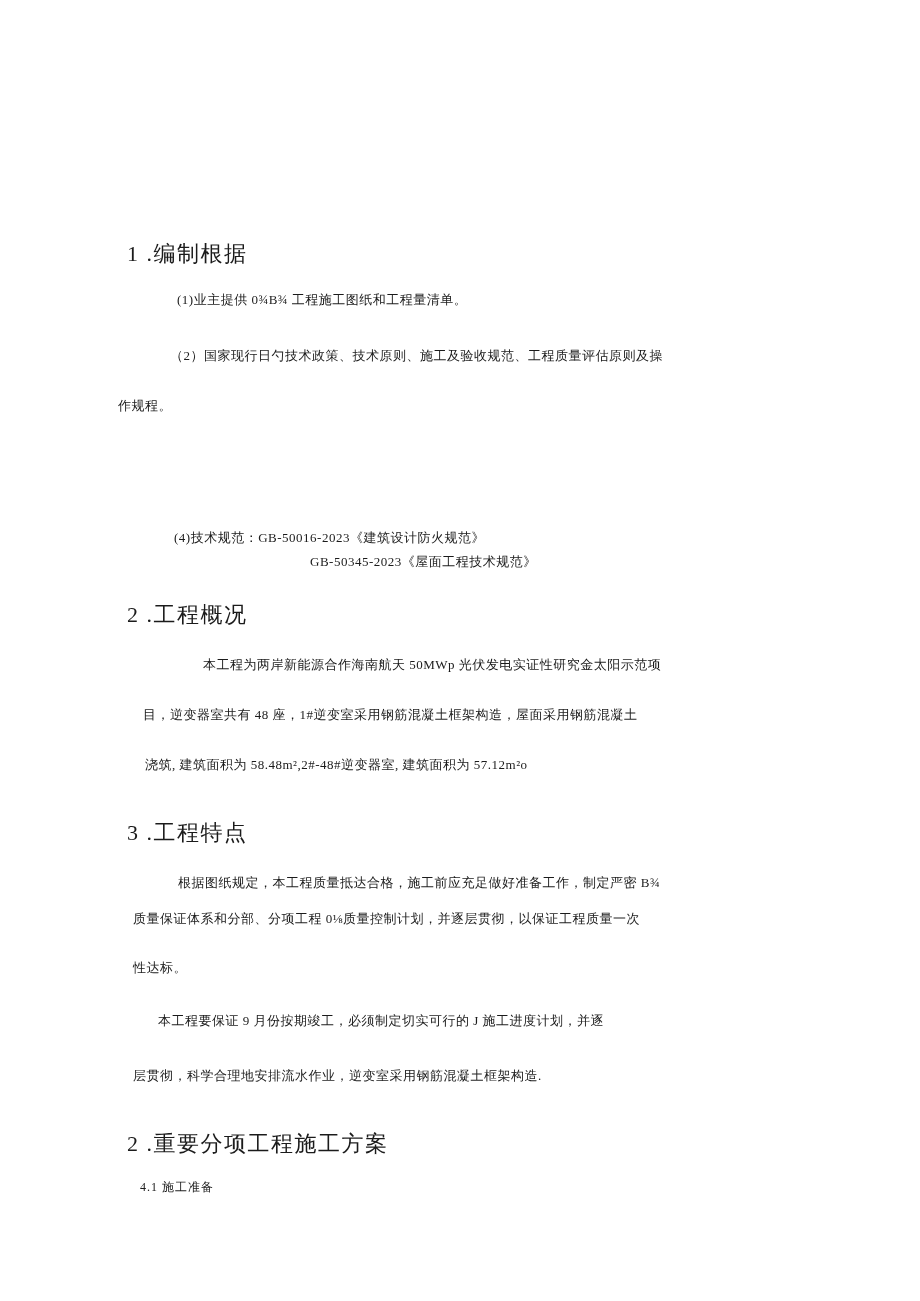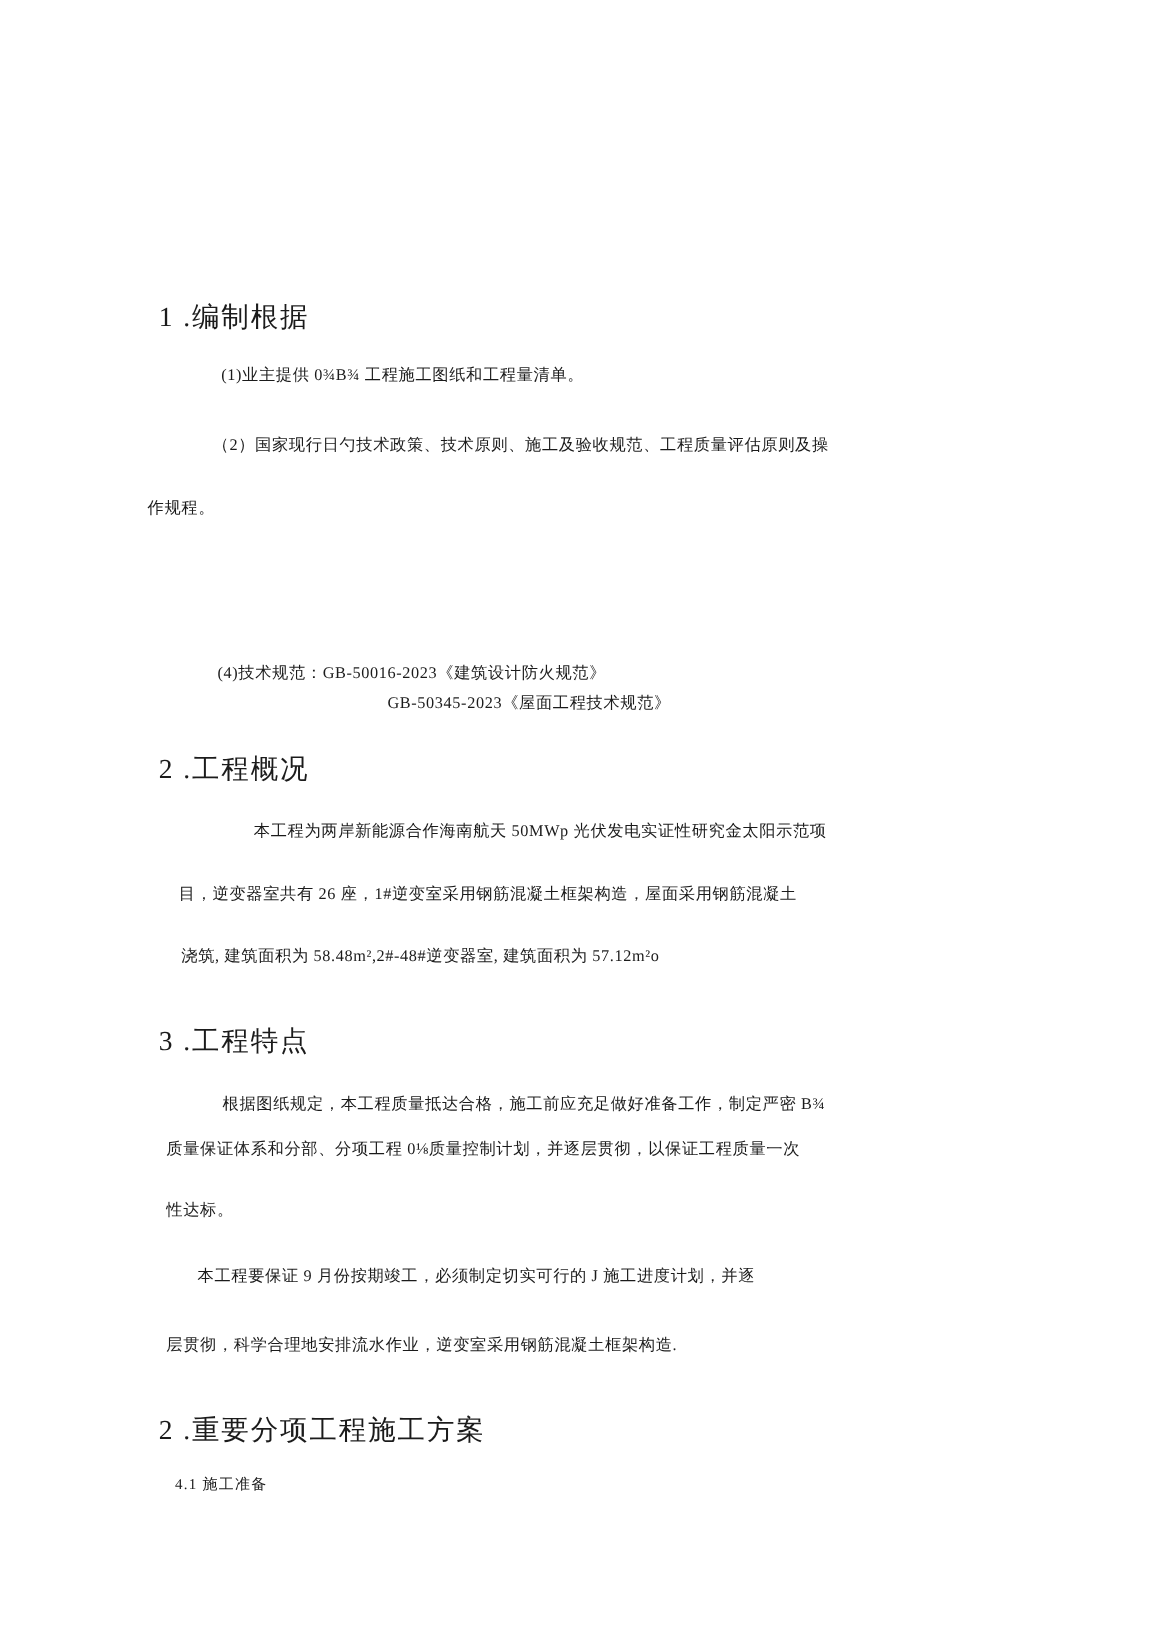--- a/index.html
+++ b/index.html
@@ -49,21 +49,21 @@
 
 
   <div class="doc-line t" style="top:530px; left:174px;">(4)技术规范：GB-50016-2023《建筑设计防火规范》</div>
 
   <div class="doc-line t" style="top:554px; left:310px;">GB-50345-2023《屋面工程技术规范》</div>
 
   <div class="doc-line h" style="top:601px; left:127px;">2 .工程概况</div>
 
   <div class="doc-line t" style="top:657px; left:203px;">本工程为两岸新能源合作海南航天 50MWp 光伏发电实证性研究金太阳示范项</div>
 
-  <div class="doc-line t" style="top:707px; left:143px;">目，逆变器室共有 26 座，1#逆变室采用钢筋混凝土框架构造，屋面采用钢筋混凝土</div>
+  <div class="doc-line t" style="top:707px; left:143px;">目，逆变器室共有 48 座，1#逆变室采用钢筋混凝土框架构造，屋面采用钢筋混凝土</div>
 
   <div class="doc-line t" style="top:757px; left:145px;">浇筑, 建筑面积为 58.48m²,2#-48#逆变器室, 建筑面积为 57.12m²o</div>
 
   <div class="doc-line h" style="top:807px; left:127px;margin-top:12px;">3 .工程特点</div>
 
   <div class="doc-line t" style="top:861px; left:178px;margin-top:14px;">根据图纸规定，本工程质量抵达合格，施工前应充足做好准备工作，制定严密 B¾</div>
 
   <div class="doc-line t" style="top:911px; left:133px;">质量保证体系和分部、分项工程 0⅛质量控制计划，并逐层贯彻，以保证工程质量一次</div>
 
   <div class="doc-line t" style="top:960px; left:133px;">性达标。</div>

